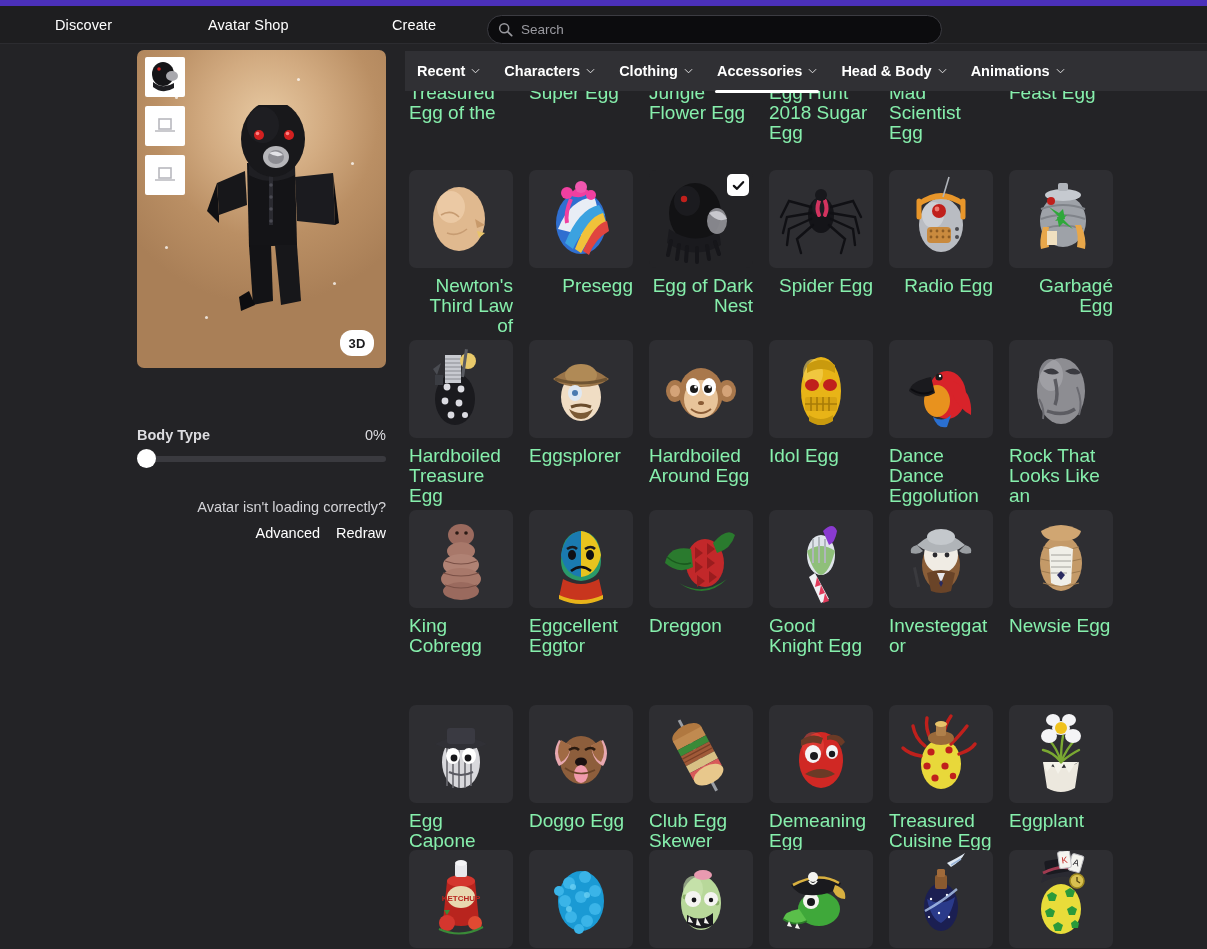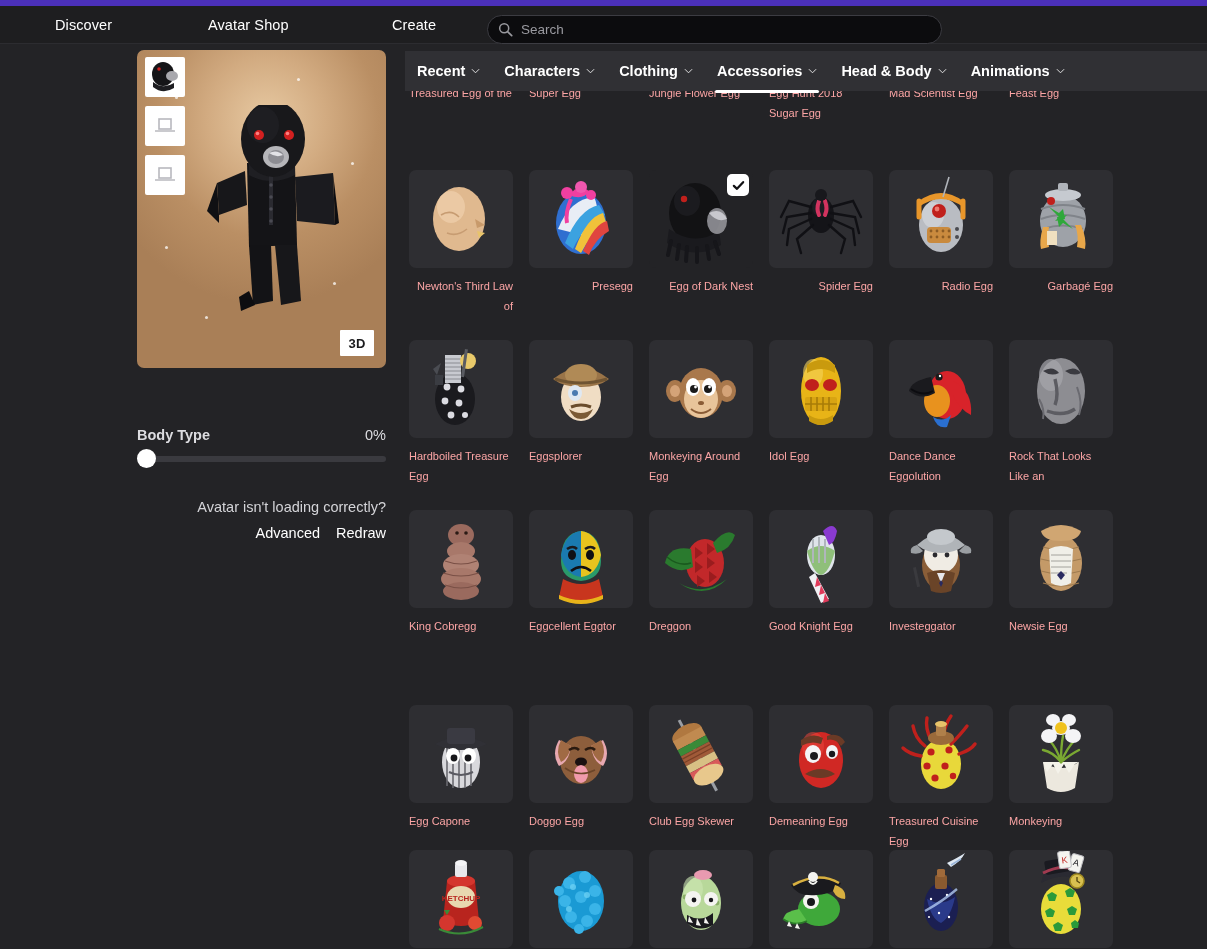--- a/index.html
+++ b/index.html
@@ -68,21 +68,21 @@
   .thumb {
     width: 40px; height: 40px; background:#ffffff; border-radius:2px;
     display:flex; align-items:center; justify-content:center; cursor:pointer;
   }
   .hat-glyph { width: 24px; height: 20px; }
 
   .avatar-figure { position:absolute; left: 60px; top: 55px; width: 150px; height: 215px; }
 
   .btn3d {
     position:absolute; right: 12px; bottom: 12px;
-    width: 34px; height: 26px; background:#ffffff; border-radius:1px;
+    width: 34px; height: 26px; background:#ffffff; border-radius:12px;
     display:flex; align-items:center; justify-content:center;
     font-size: 13px; font-weight:700; color:#1b1b1d; cursor:pointer;
     letter-spacing:.3px;
   }
 
   .bodytype-row {
     position:absolute; left:137px; top:382px; width:249px;
     display:flex; justify-content:space-between; align-items:baseline;
   }
   .bodytype-label { color:#dcdce0; font-size:14.5px; font-weight:700; }
@@ -145,21 +145,21 @@
   }
   .card.selected { background:#232326; }
   .card svg { display:block; }
   .check-badge {
     position:absolute; right:4px; top:4px; width:22px; height:22px;
     background:#ffffff; border-radius:5px;
     display:flex; align-items:center; justify-content:center; z-index:5;
   }
   .cell-label {
     margin-top:8px; width:104px;
-    color:#fca5a5; font-size:11px; line-height:20px;
+    color:#86efac; font-size:19px; line-height:20px;
     word-wrap:break-word;
   }
   .row.partial .cell-label { margin-top:0; }
 </style>
 </head>
 <body>
 
 <div id="app">
 
   <div class="purple-strip"></div>
@@ -456,21 +456,21 @@
                 <ellipse cx="42" cy="46" rx="7" ry="9" fill="#ffffff"></ellipse>
                 <ellipse cx="58" cy="46" rx="7" ry="9" fill="#ffffff"></ellipse>
                 <circle cx="43" cy="48" r="4" fill="#1a1a1a"></circle>
                 <circle cx="57" cy="48" r="4" fill="#1a1a1a"></circle>
                 <circle cx="44.5" cy="46" r="1.4" fill="#ffffff"></circle>
                 <circle cx="58.5" cy="46" r="1.4" fill="#ffffff"></circle>
                 <ellipse cx="50" cy="62" rx="3" ry="2" fill="#8a5c36"></ellipse>
                 <path d="M40 68 q10 8 20 0" stroke="#8a5c36" stroke-width="2" fill="none"></path>
               </svg>
             </div>
-            <div class="cell-label">Monkeying Around Egg</div>
+            <div class="cell-label">Hardboiled Around Egg</div>
           </div>
           <div class="cell">
             <div class="card">
               <svg viewBox="0 0 100 96" width="100" height="96">
                 <ellipse cx="50" cy="50" rx="20" ry="34" fill="#e8b417"></ellipse>
                 <ellipse cx="42" cy="32" rx="10" ry="14" fill="#f5d35a" opacity=".6"></ellipse>
                 <path d="M36 24 q14 -10 28 0 l0 8 q-14 -8 -28 0z" fill="#c99a0e"></path>
                 <ellipse cx="41" cy="44" rx="7" ry="6" fill="#c0201c"></ellipse>
                 <ellipse cx="59" cy="44" rx="7" ry="6" fill="#c0201c"></ellipse>
                 <rect x="34" y="56" width="32" height="14" rx="2" fill="#d8a412"></rect>
@@ -735,21 +735,21 @@
                 <g fill="#f4f4f6">
                   <ellipse cx="50" cy="22" rx="9" ry="7"></ellipse>
                   <ellipse cx="38" cy="30" rx="8" ry="7"></ellipse>
                   <ellipse cx="62" cy="30" rx="8" ry="7"></ellipse>
                   <ellipse cx="42" cy="14" rx="7" ry="6"></ellipse>
                   <ellipse cx="58" cy="14" rx="7" ry="6"></ellipse>
                 </g>
                 <circle cx="50" cy="22" r="6" fill="#f0c21e"></circle>
               </svg>
             </div>
-            <div class="cell-label">Monkeying</div>
+            <div class="cell-label">Eggplant</div>
           </div>
         </div>
         <div class="row" style="top: 805px;">
           <div class="cell">
             <div class="card">
               <svg viewBox="0 0 100 96" width="100" height="96">
                 <path d="M36 30 q14 -8 28 0 l4 40 q-18 10 -36 0z" fill="#b8241e"></path>
                 <ellipse cx="50" cy="30" rx="14" ry="6" fill="#d4362e"></ellipse>
                 <rect x="44" y="12" width="12" height="14" rx="2" fill="#e8e8ec"></rect>
                 <ellipse cx="50" cy="12" rx="6" ry="3" fill="#f4f4f6"></ellipse>

